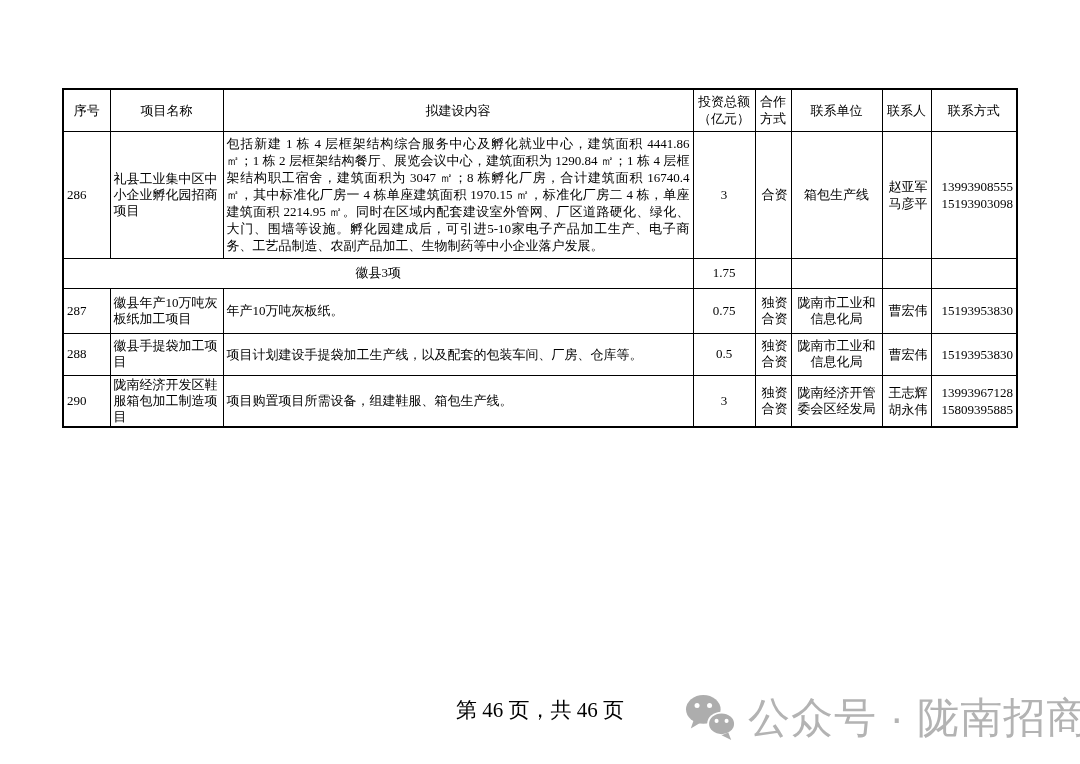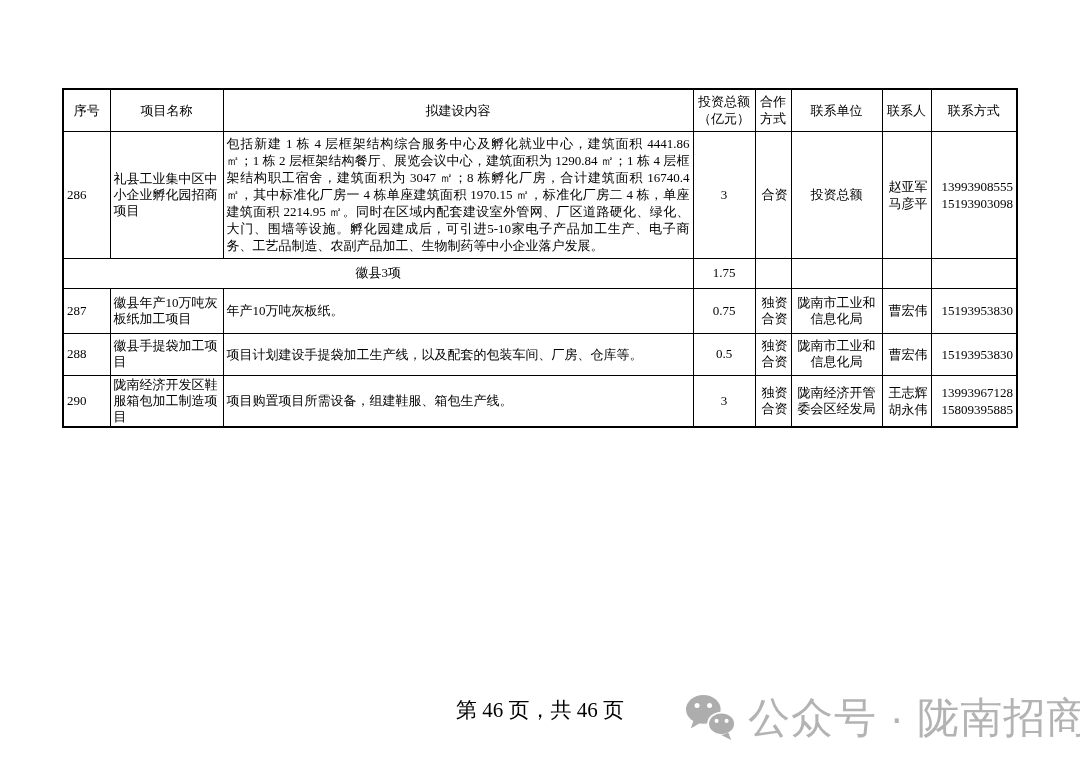--- a/index.html
+++ b/index.html
@@ -73,21 +73,21 @@
       <th>联系人</th>
       <th>联系方式</th>
     </tr>
 
     <tr style="height:127px">
       <td class="c-no">286</td>
       <td class="c-name">礼县工业集中区中小企业孵化园招商项目</td>
       <td class="c-content">包括新建 1 栋 4 层框架结构综合服务中心及孵化就业中心，建筑面积 4441.86 ㎡；1 栋 2 层框架结构餐厅、展览会议中心，建筑面积为 1290.84 ㎡；1 栋 4 层框架结构职工宿舍，建筑面积为 3047 ㎡；8 栋孵化厂房，合计建筑面积 16740.4 ㎡，其中标准化厂房一 4 栋单座建筑面积 1970.15 ㎡，标准化厂房二 4 栋，单座建筑面积 2214.95 ㎡。同时在区域内配套建设室外管网、厂区道路硬化、绿化、大门、围墙等设施。孵化园建成后，可引进5-10家电子产品加工生产、电子商务、工艺品制造、农副产品加工、生物制药等中小企业落户发展。</td>
       <td class="c-invest">3</td>
       <td class="c-coop">合资</td>
-      <td class="c-unit">投资总额</td>
+      <td class="c-unit">箱包生产线</td>
       <td class="c-person">赵亚军
 马彦平</td>
       <td class="c-phone">13993908555
 15193903098</td>
     </tr>
 
     <tr style="height:30px">
       <td class="c-section" colspan="3">徽县3项</td>
       <td class="c-invest">1.75</td>
       <td></td>

